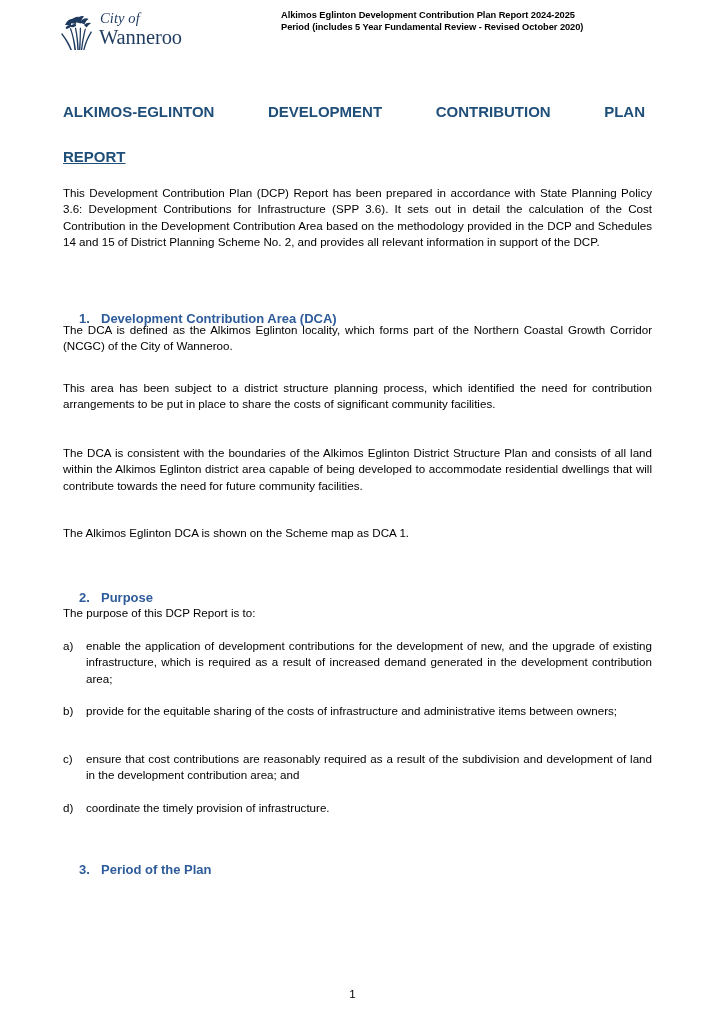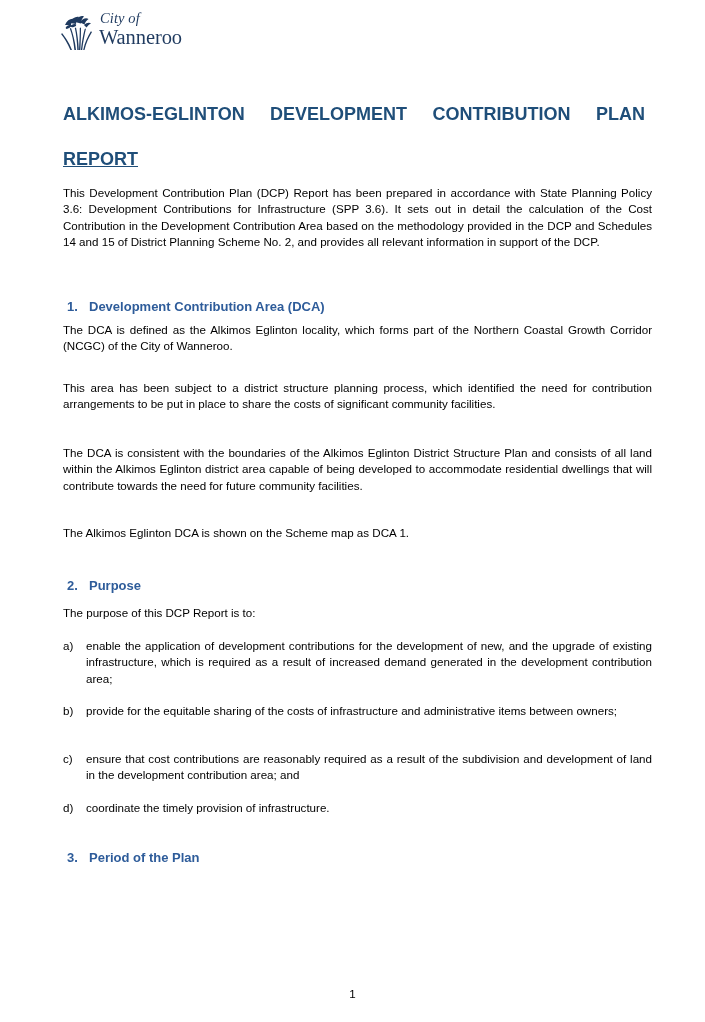--- a/index.html
+++ b/index.html
@@ -80,21 +80,21 @@
     color: #000000;
     letter-spacing: -0.05px;
   }
   .header-title span { display: block; }
 
   .doc-title {
     position: absolute;
     left: 63px;
     top: 91px;
     width: 582px;
-    font-size: 18px;
+    font-size: 15px;
     font-weight: bold;
     line-height: 22.5px;
     color: #1f4e79;
     text-align: justify;
     text-justify: inter-word;
   }
   .doc-title .jline {
     display: block;
     text-align: justify;
   }
@@ -112,21 +112,21 @@
     left: 63px;
     font-size: 11.6px;
     line-height: 16.4px;
     text-align: justify;
     text-justify: inter-word;
     color: #000000;
   }
 
   h2.section-heading {
     position: absolute;
-    margin: 4px;
+    margin: 16px;
     left: 63px;
     width: 589px;
     font-size: 13px;
     font-weight: bold;
     color: #2e5c9a;
     line-height: 16px;
   }
   h2.section-heading .sec-num {
     display: inline-block;
     width: 22px;
@@ -194,20 +194,24 @@
             <path d="M33 20 C30 25, 27 31, 25.5 38 L24.2 38 C25.8 30.5, 28.8 24.5, 31.9 19.3 Z"></path>
           </g>
         </svg>
       </span>
       <span class="logo-words">
         <span class="logo-city">City of</span>
         <span class="logo-wanneroo">Wanneroo</span>
       </span>
     </div>
 
+    <div class="header-title">
+      <span>Alkimos Eglinton Development Contribution Plan Report 2024-2025</span>
+      <span>Period (includes 5 Year Fundamental Review - Revised October 2020)</span>
+    </div>
   </div>
 
   <h1 class="doc-title">
     <span class="jline">ALKIMOS-EGLINTON   DEVELOPMENT   CONTRIBUTION   PLAN</span>
     <span class="lastline">REPORT</span>
   </h1>
 
   <p class="body-text" style="top:185px;">This Development Contribution Plan (DCP) Report has been prepared in accordance with State Planning Policy 3.6: Development Contributions for Infrastructure (SPP 3.6). It sets out in detail the calculation of the Cost Contribution in the Development Contribution Area based on the methodology provided in the DCP and Schedules 14 and 15 of District Planning Scheme No. 2, and provides all relevant information in support of the DCP.</p>
 
   <h2 class="section-heading" style="top:295px;">

